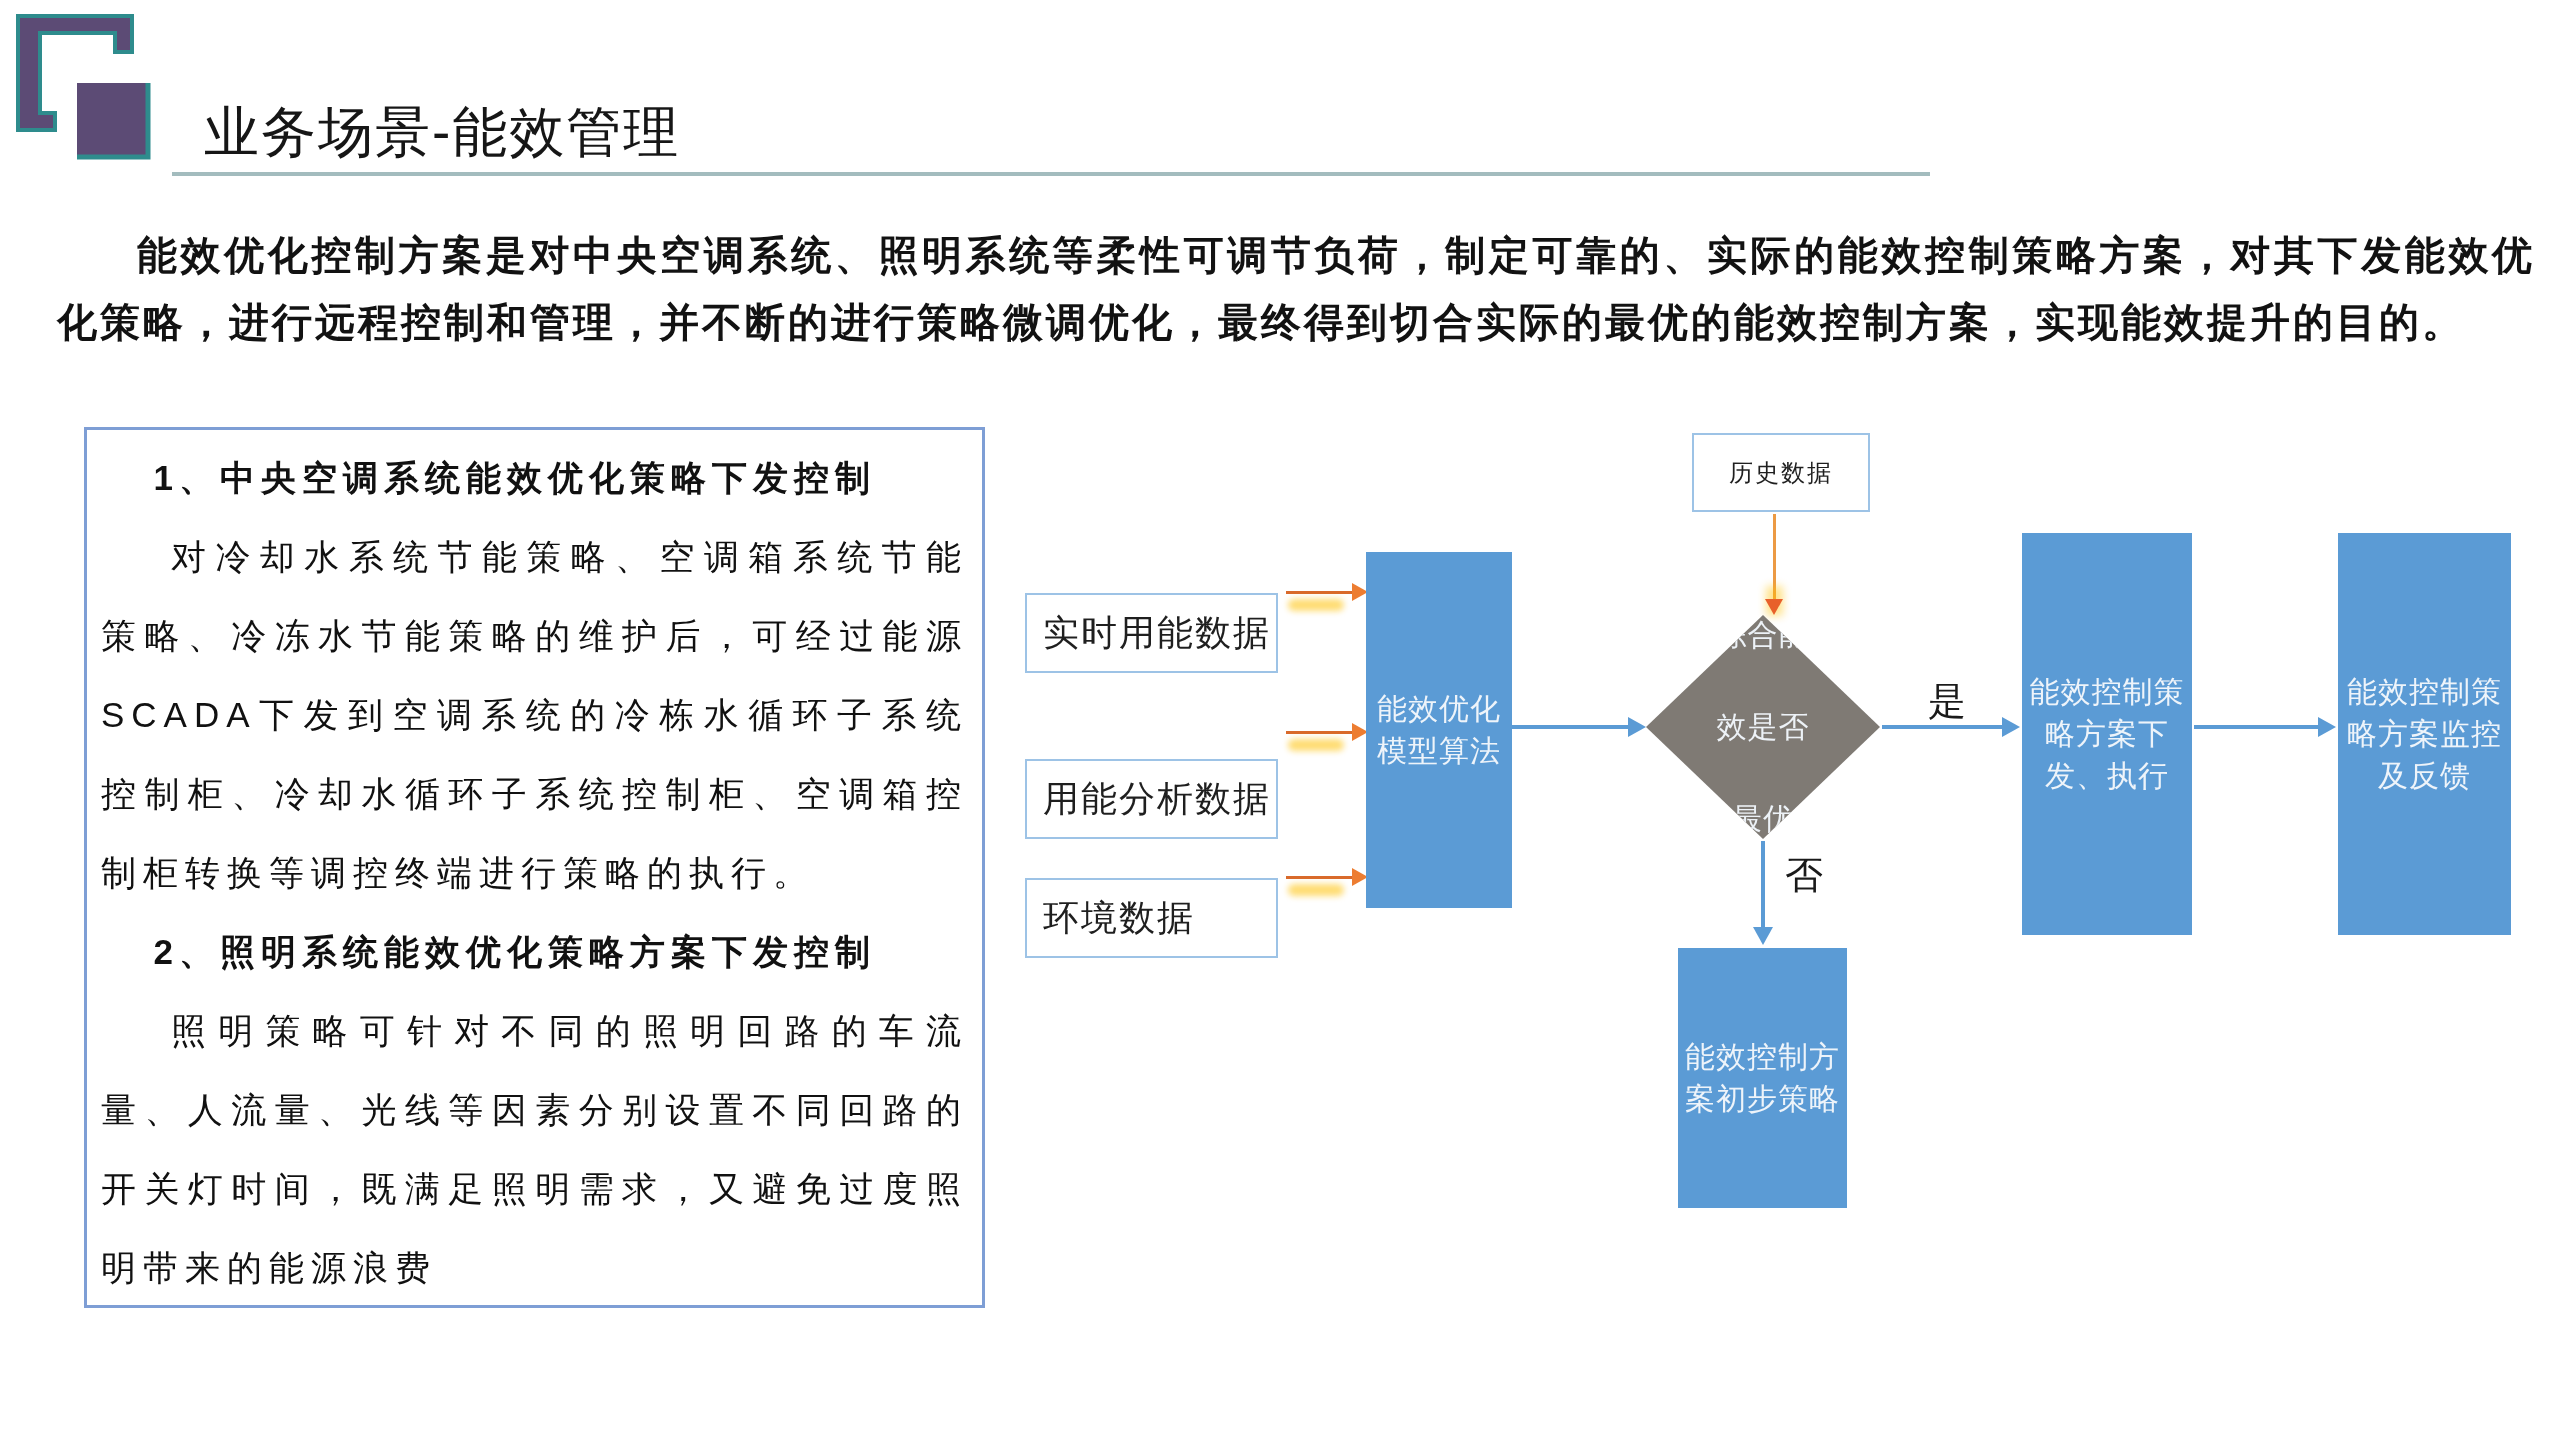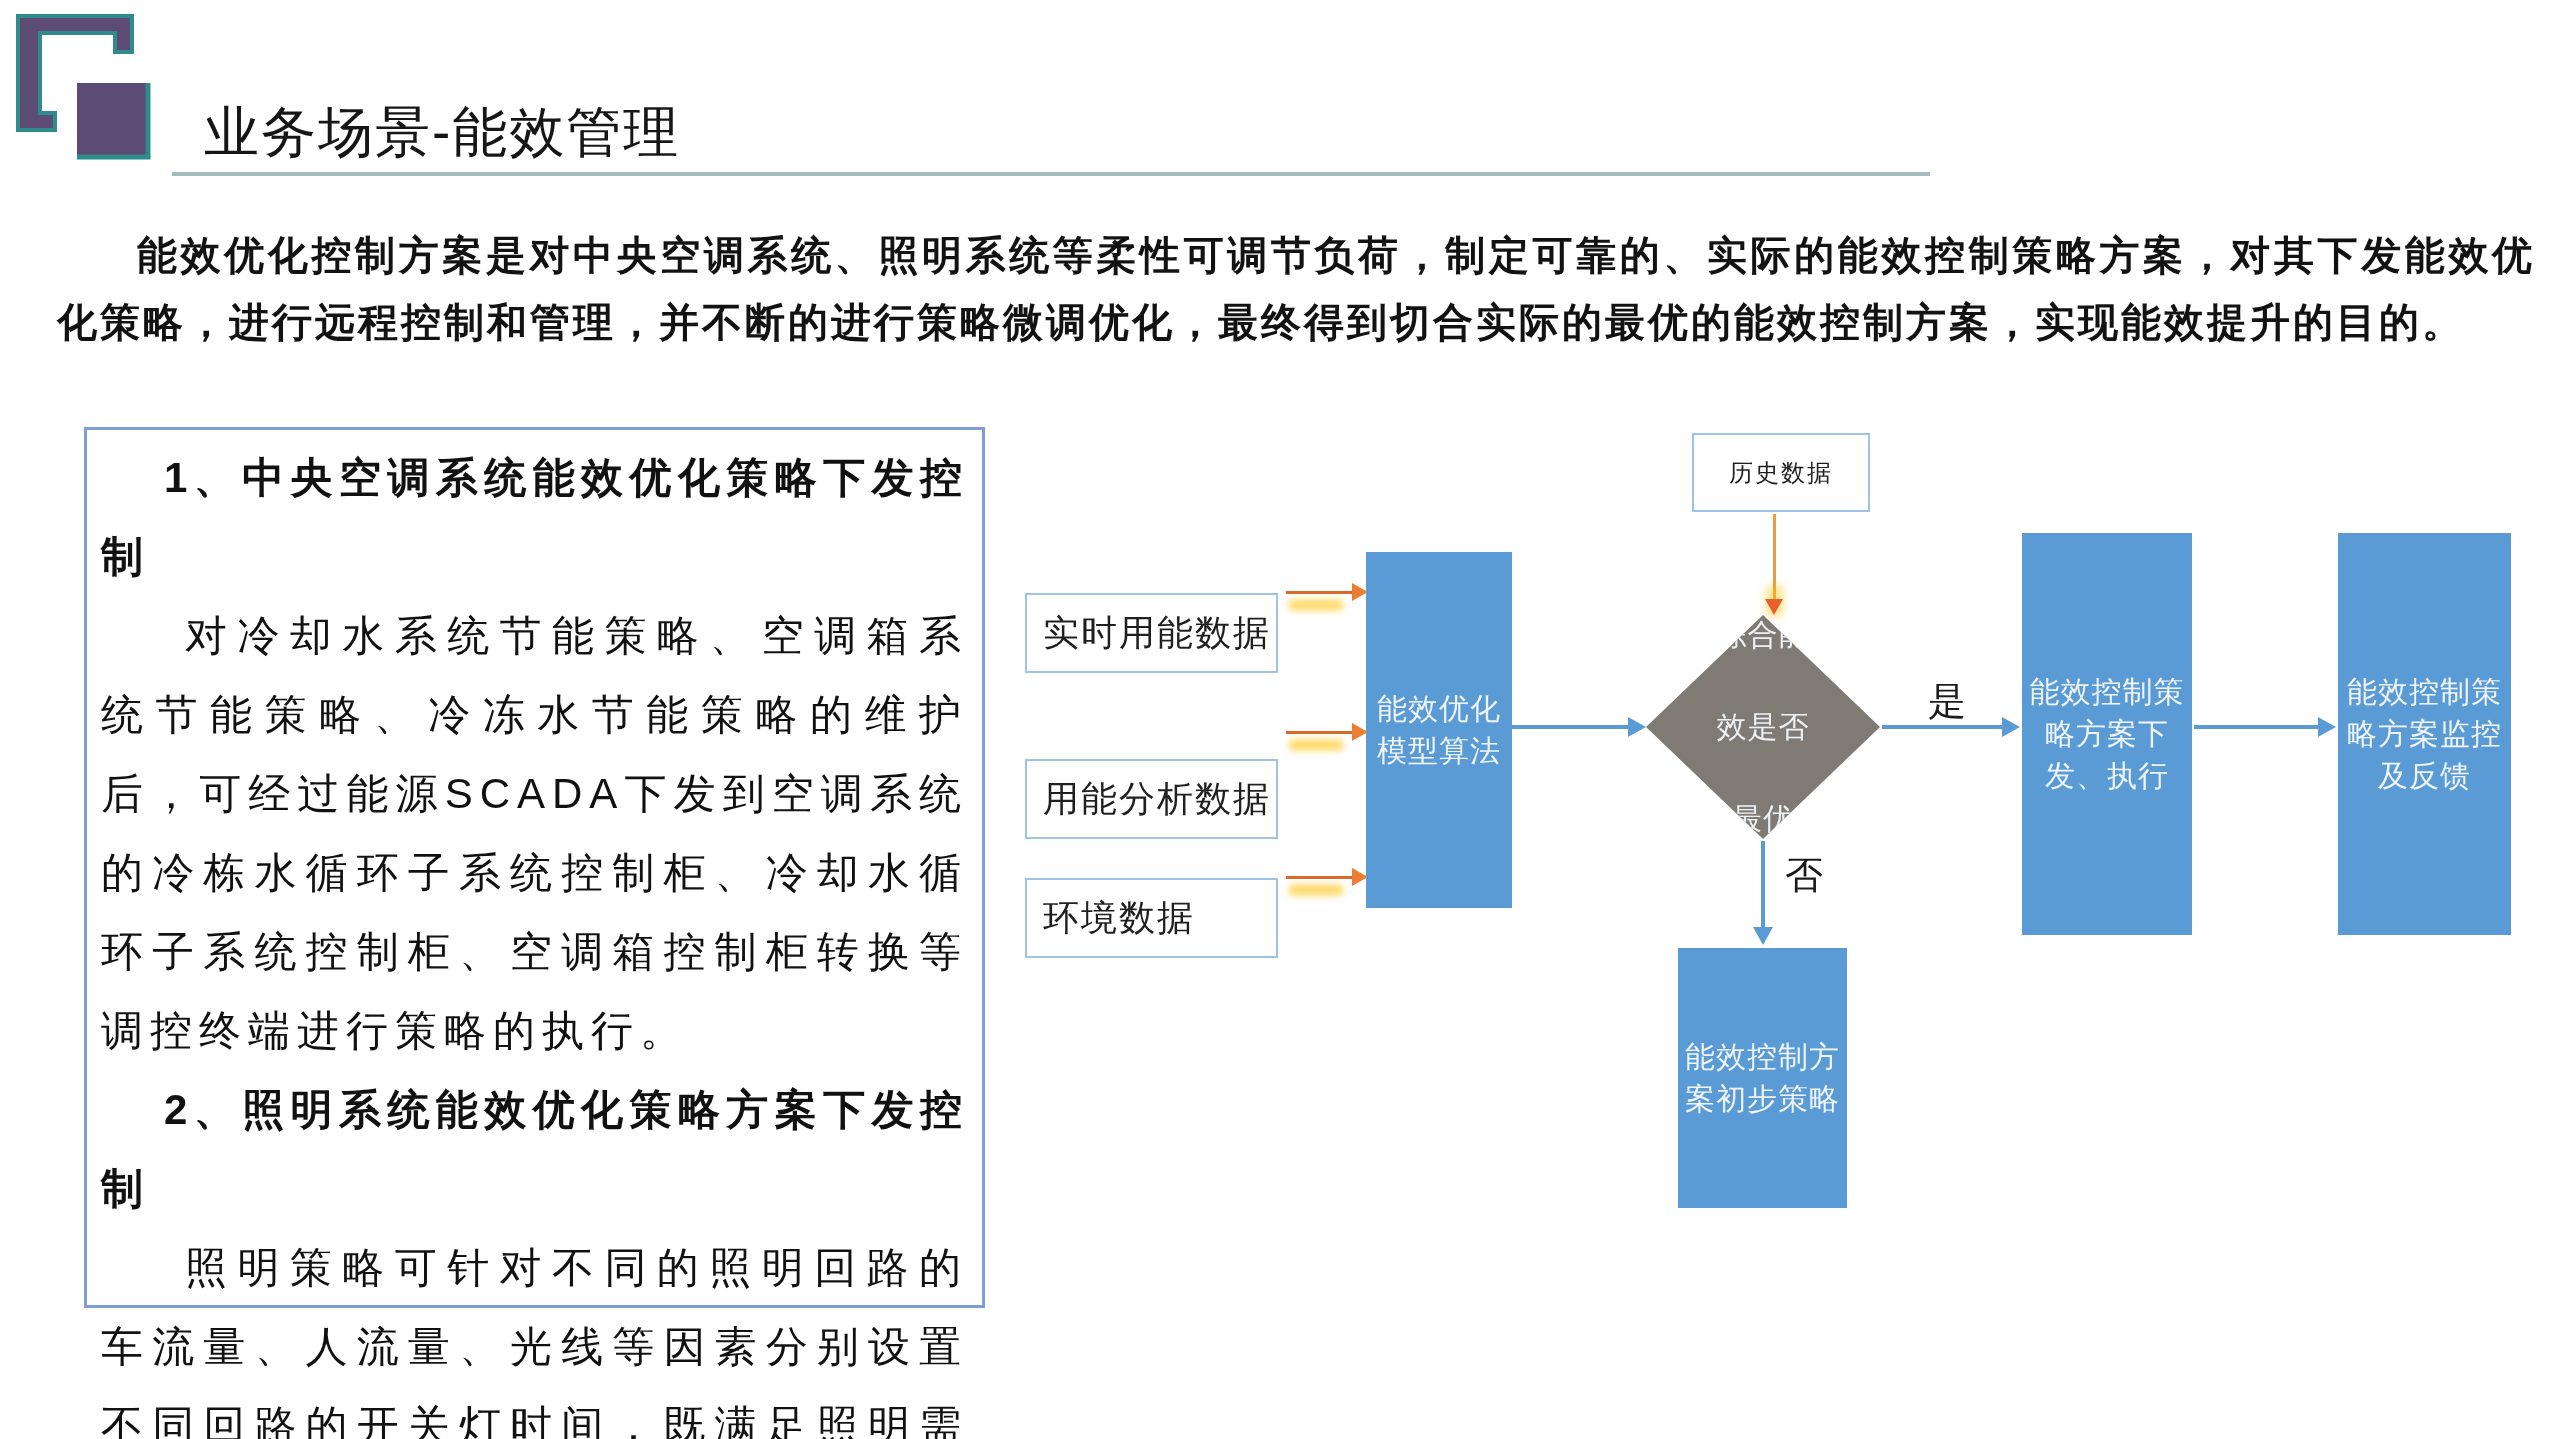--- a/index.html
+++ b/index.html
@@ -27,21 +27,21 @@
     position:absolute;left:57px;top:222px;width:2478px;
     font-size:40px;line-height:67px;letter-spacing:3px;
     text-align:justify;text-indent:2em;color:#121212;font-weight:bold;
   }
 
   
   .info-box{
     position:absolute;left:84px;top:427px;width:901px;height:881px;
     border:3px solid #7e9ed5;background:#ffffff;box-sizing:border-box;
     padding:8px 14px 2px 14px;
-    font-size:42px;line-height:79px;letter-spacing:7px;color:#111111;
+    font-size:35px;line-height:79px;letter-spacing:7px;color:#111111;
   }
   .info-box p{margin:0;text-align:justify;}
   .info-heading{font-weight:bold;text-indent:1.5em;letter-spacing:6px;}
   .info-body{text-indent:2em;}
 
   
   .inbox{
     position:absolute;left:1025px;width:253px;height:80px;box-sizing:border-box;
     border:2px solid #9dc3e6;background:#ffffff;
     display:flex;align-items:center;padding-left:16px;

